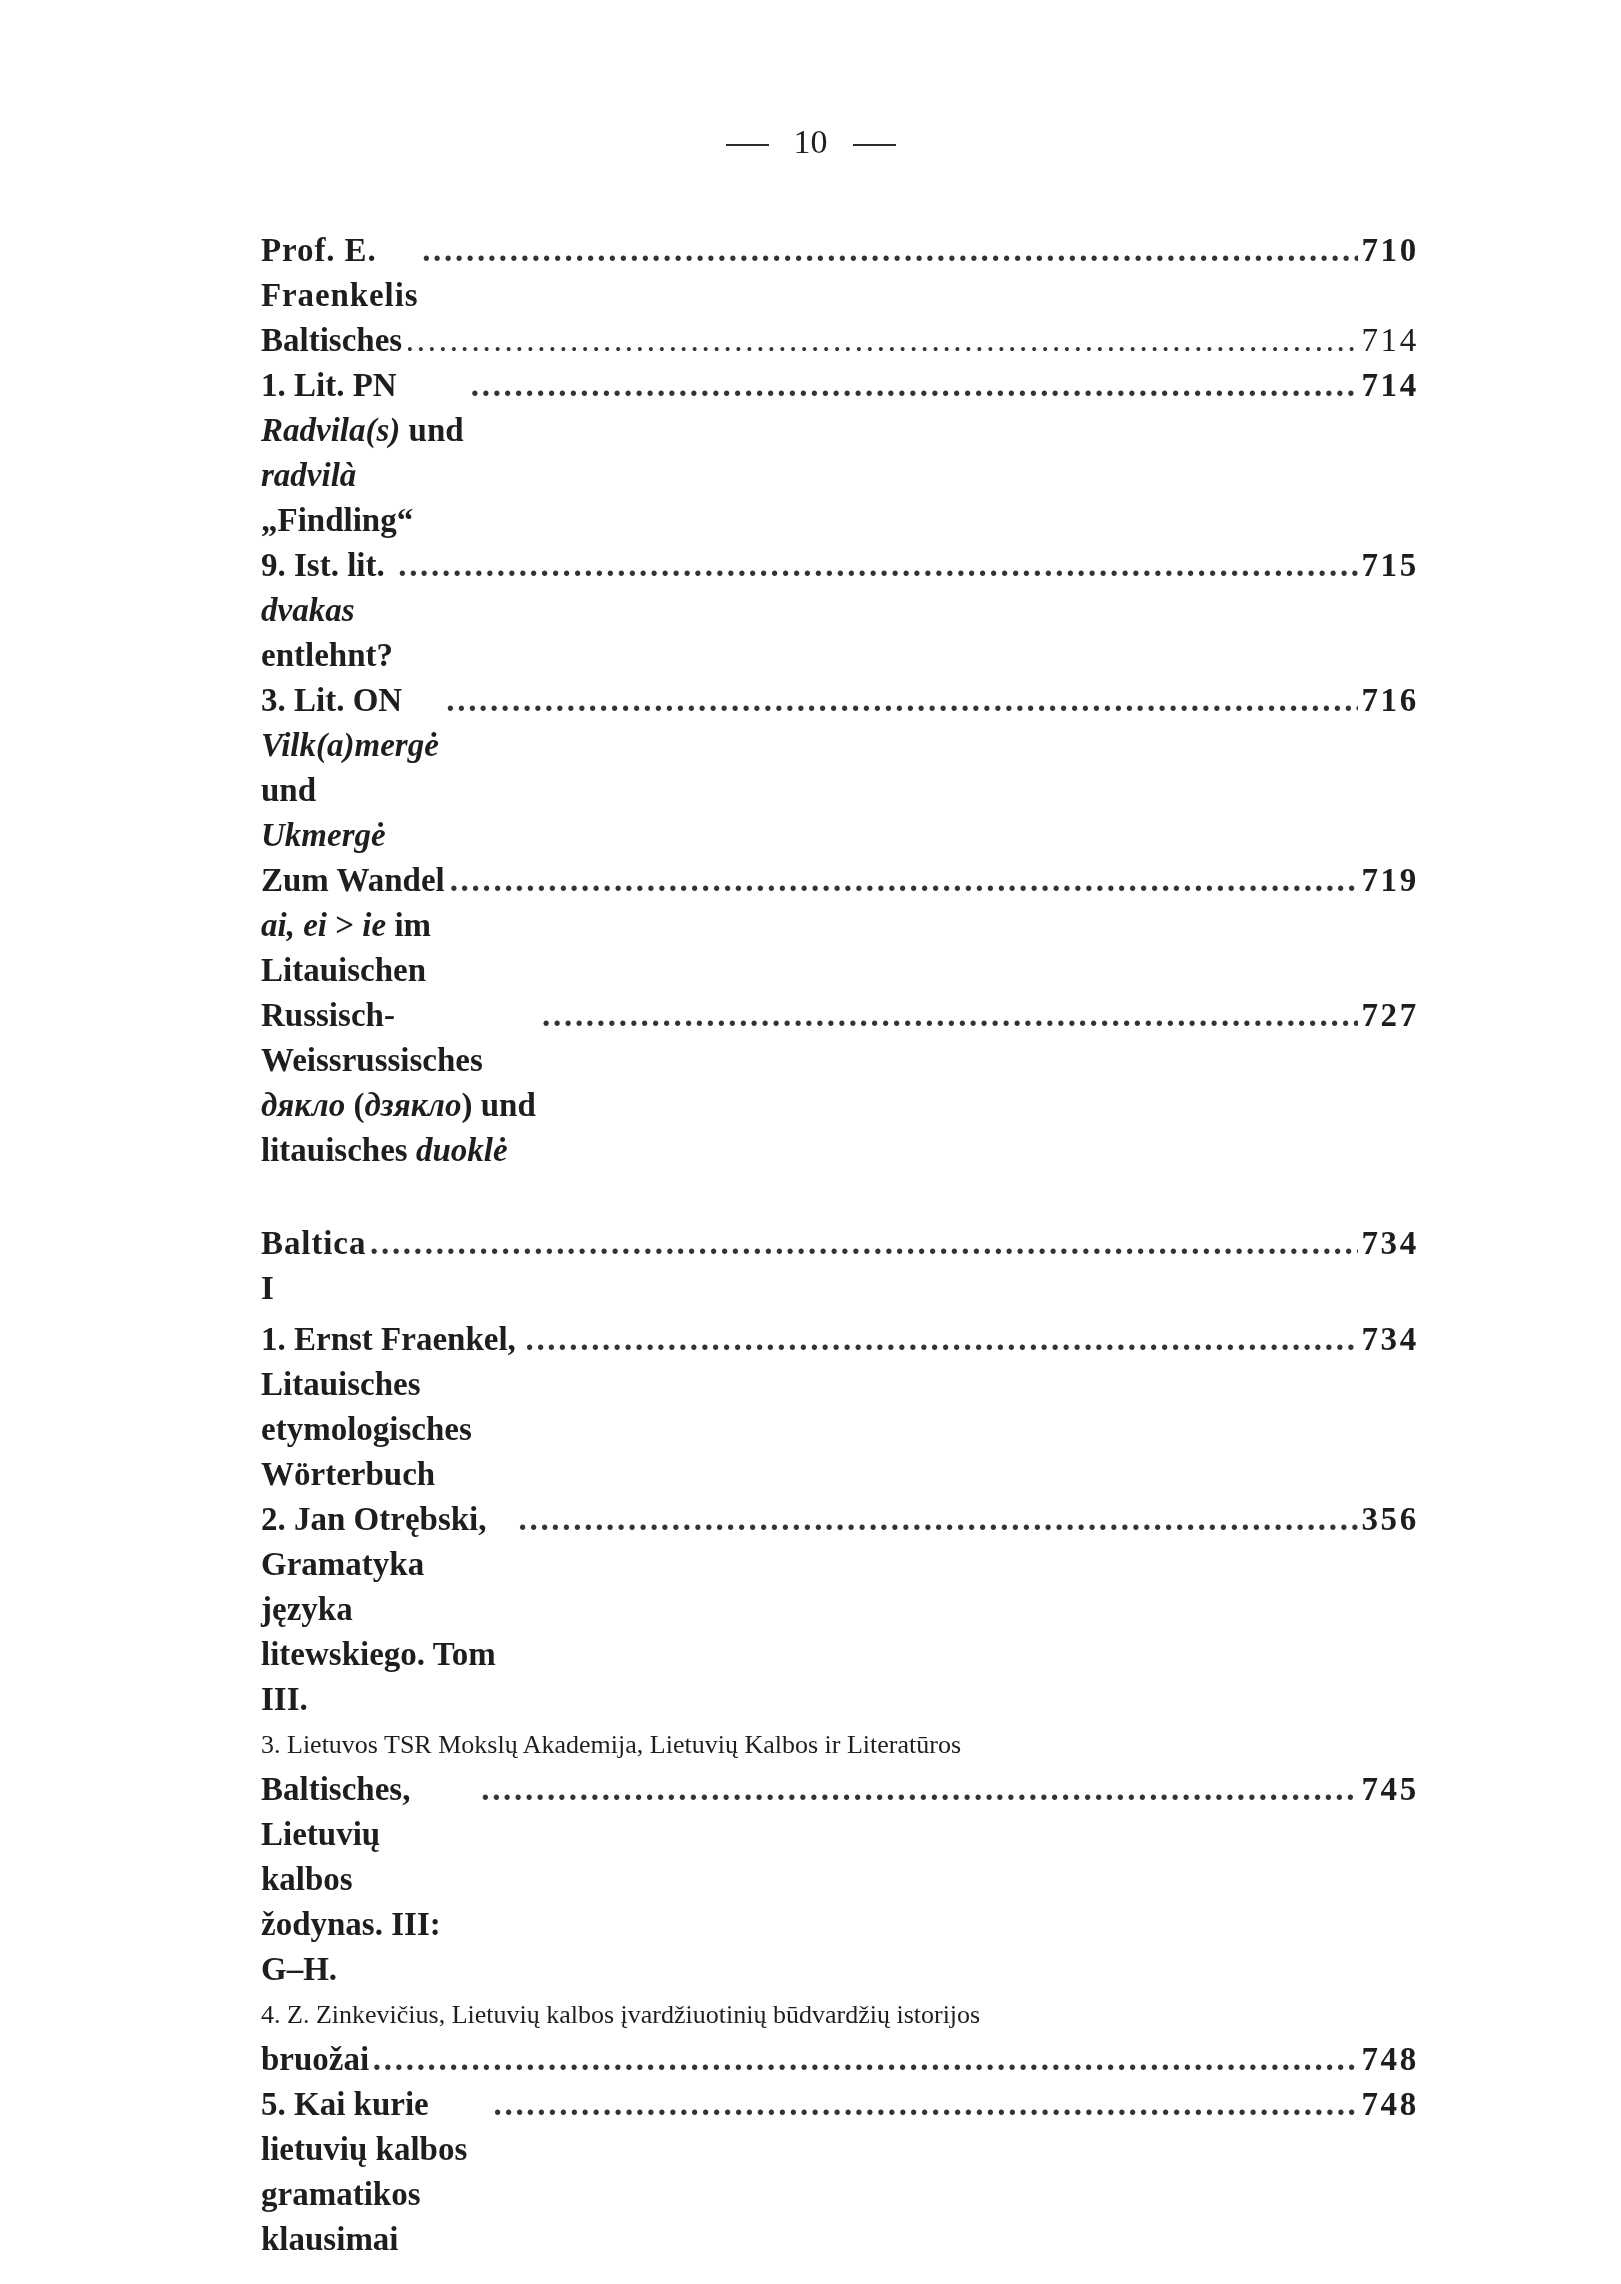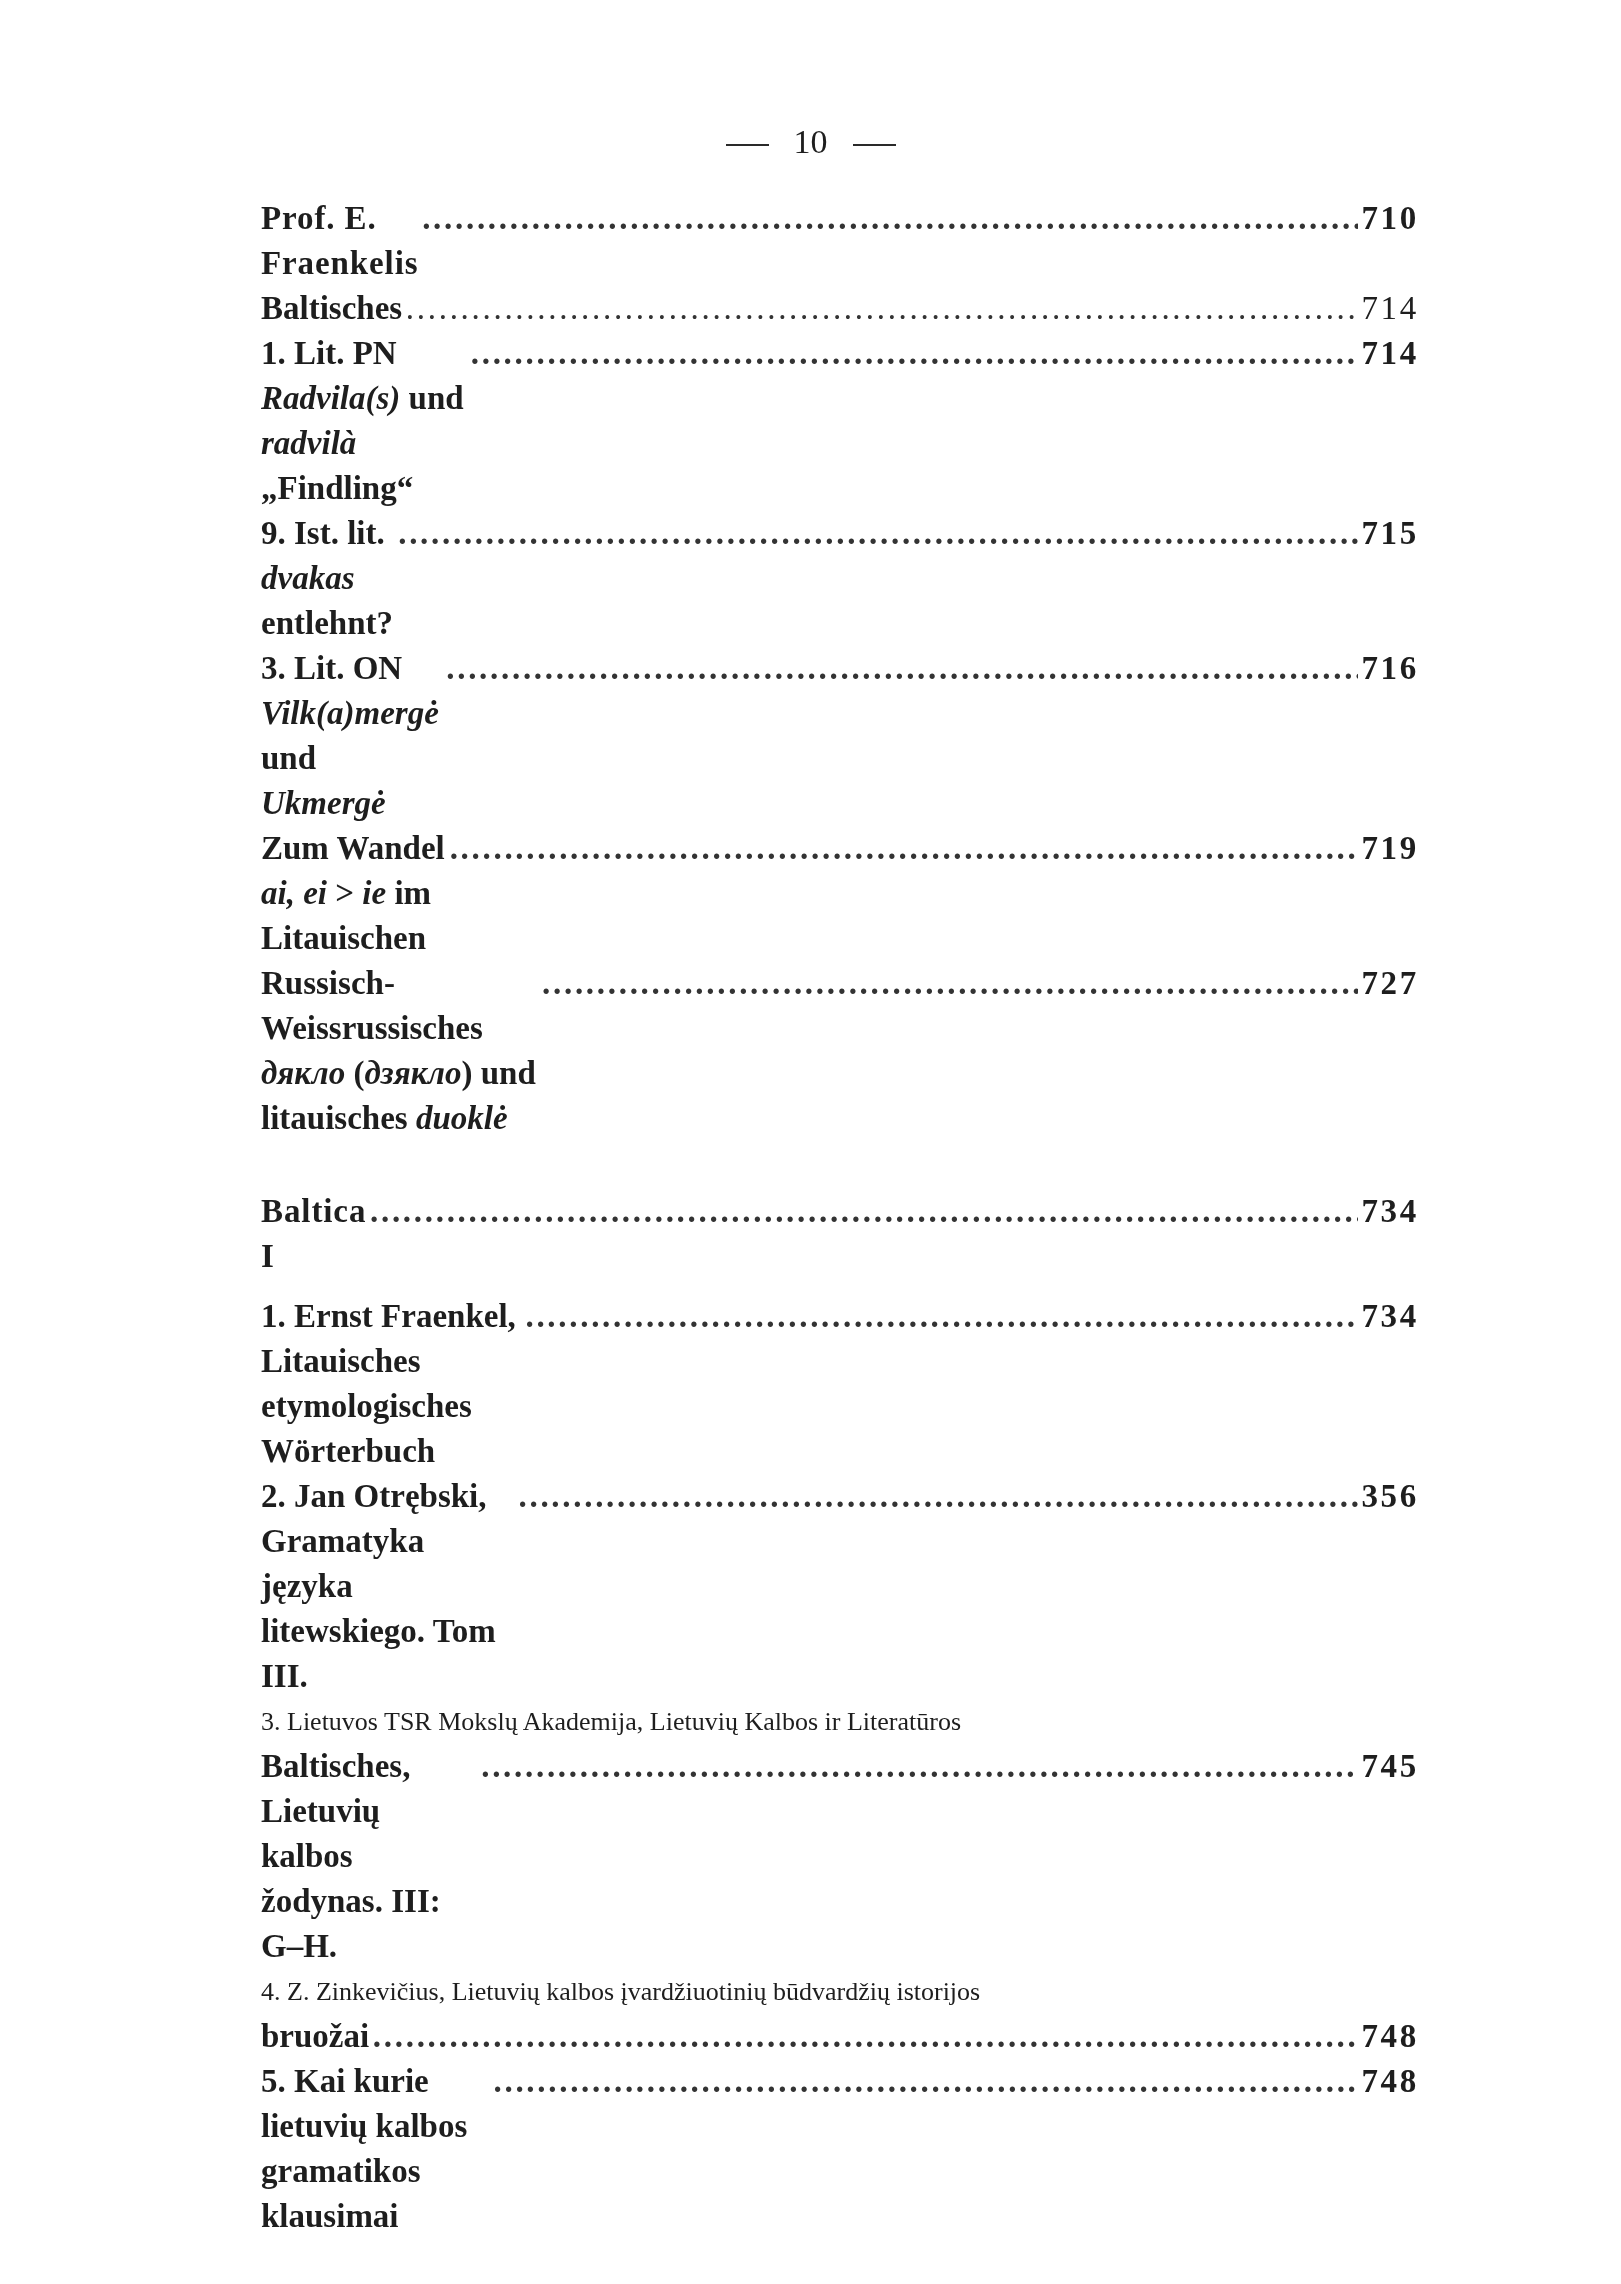--- a/index.html
+++ b/index.html
@@ -5,38 +5,38 @@
   html, body { margin: 0; padding: 0; background: #ffffff; }
   body { width: 1621px; height: 2387px; position: relative; overflow: hidden;
          font-family: "Liberation Serif", "DejaVu Serif", serif; color: #1e1e1e; }
   .page-number { position: absolute; top: 119px; left: 0; width: 1621px; text-align: center;
                  font-size: 34px; line-height: 46px; }
   .page-number .dash { display: inline-block; width: 43px; height: 2.3px; background: #2a2a2a;
                        vertical-align: middle; margin: 0 25px; }
   .toc { position: absolute; left: 261px; top: 196px; width: 1158px; }
   .section { margin-bottom: 48px; }
   .entry { display: flex; align-items: baseline; font-size: 33px; line-height: 45px; font-weight: bold; }
-  .entry.heading { font-weight: bold; letter-spacing: 0.9px; margin-bottom: 15px; }
+  .entry.heading { font-weight: bold; letter-spacing: 0.9px; margin-bottom: 6px; }
   .entry .title { white-space: pre-wrap; flex: 0 1 auto; }
   .leader { flex: 1 1 auto; overflow: hidden; white-space: nowrap; margin: 0 3.7px; letter-spacing: 2.7px; color: #333; }
   .leader::after { content: "................................................................................................................................................................................................................................................"; }
   .page { flex: 0 0 auto; letter-spacing: 2.7px; }
   .cont { font-size: 26px; line-height: 45px; }
   i { font-style: italic; }
 </style>
 </head>
 <body>
 
 <div class="page-number">
   <span class="dash"></span><span>10</span><span class="dash"></span>
 </div>
 
 <div class="toc" id="toc">
     <div class="section" style="margin-bottom: 0px;">
-      <div class="entry heading" style="margin-bottom: 0px;">
+      <div class="entry heading" style="margin-bottom: 0px; margin-top: 32px;">
         <span class="title"><span>Prof. E. Fraenkelis</span></span>
         <span class="leader"></span>
         <span class="page">710</span>
       </div>
     </div>
     <div class="section">
       <div class="entry " style="font-weight: normal;">
         <span class="title"><b>Baltisches</b></span>
         <span class="leader"></span>
         <span class="page">714</span>

